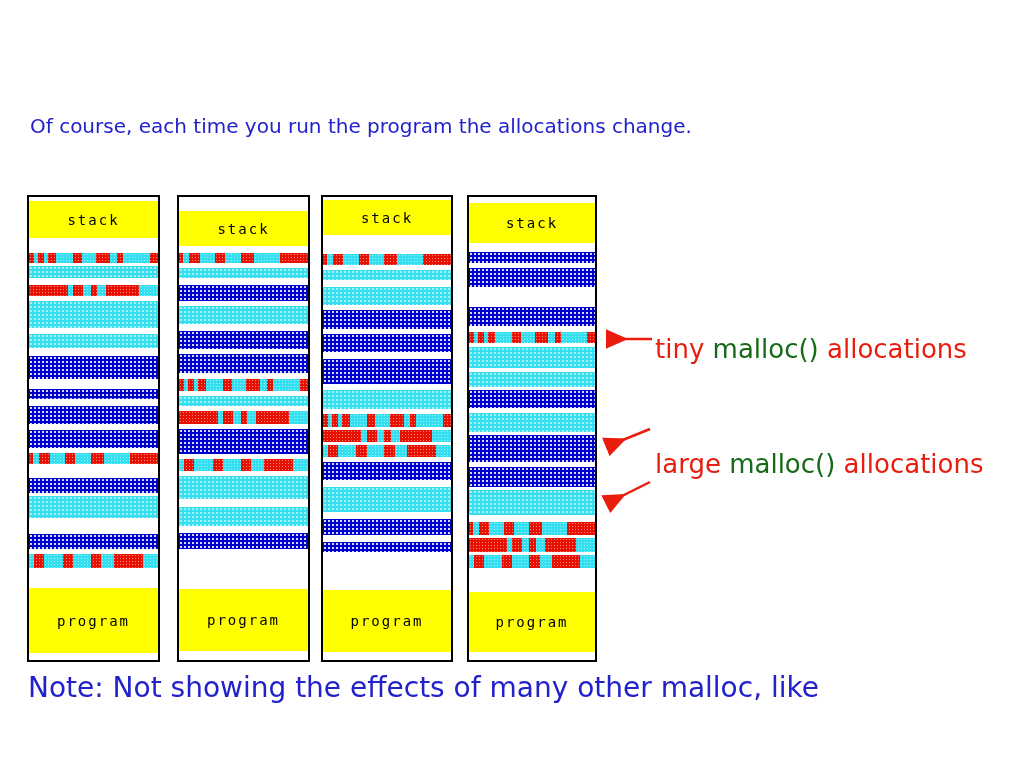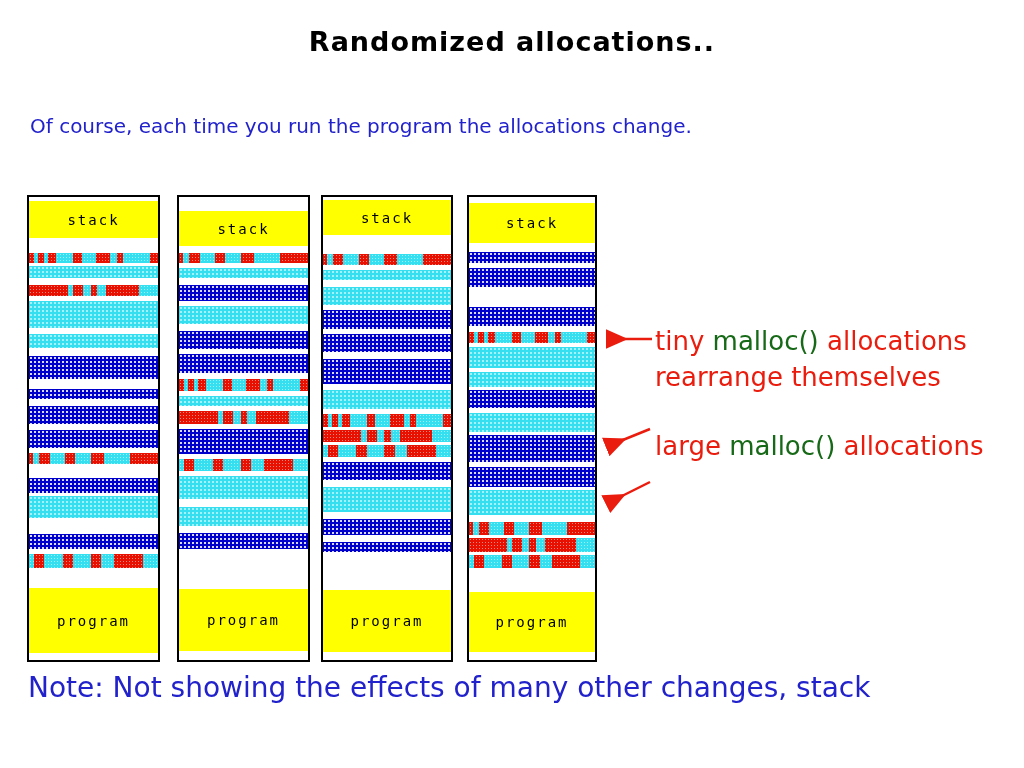--- a/index.html
+++ b/index.html
@@ -57,36 +57,35 @@
       radial-gradient(rgba(255,255,255,.5) .7px, transparent .9px),
       var(--segs);
     background-size:3px 3px, 100% 100%;
   }
   .band.t1{--segs:linear-gradient(90deg,#e81000 0 4%,transparent 4% 7%,#e81000 7% 12%,transparent 12% 15%,#e81000 15% 21%,transparent 21% 34%,#e81000 34% 41%,transparent 41% 52%,#e81000 52% 63%,transparent 63% 68%,#e81000 68% 73%,transparent 73% 94%,#e81000 94% 100%);}
   .band.t2{--segs:linear-gradient(90deg,#e81000 0 3%,transparent 3% 8%,#e81000 8% 16%,transparent 16% 28%,#e81000 28% 36%,transparent 36% 48%,#e81000 48% 58%,transparent 58% 78%,#e81000 78% 100%);}
   .band.t3{--segs:linear-gradient(90deg,transparent 0 4%,#e81000 4% 12%,transparent 12% 26%,#e81000 26% 34%,transparent 34% 48%,#e81000 48% 56%,transparent 56% 66%,#e81000 66% 88%,transparent 88% 100%);}
   .band.t4{--segs:linear-gradient(90deg,#e81000 0 30%,transparent 30% 34%,#e81000 34% 42%,transparent 42% 48%,#e81000 48% 53%,transparent 53% 60%,#e81000 60% 85%,transparent 85% 100%);}
 
   
-  #annotations{position:absolute;inset:0;pointer-events:none;}
+  #annotations{position:absolute;inset:0;pointer-events:none;margin-top:8px;}
   .ann{position:absolute;left:655px;font-size:26px;line-height:36px;white-space:nowrap;}
   .ann-0{top:323px}
-  .ann-1{top:428px}
+  .ann-1{top:438px}
   .ann-2{top:470px}
   .seg-red{color:#ea1c0d;}
   .seg-green{color:#166916;}
 
   #arrows{position:absolute;left:0;top:0;pointer-events:none;}
 </style>
 </head>
 <body>
 
 <div class="slide">
 
-  <h1 class="title">Randomized allocations..</h1>
 
   <p class="intro">Of course, each time you run the program the allocations change.</p>
 
   <div id="columns">
       <div class="memcol col-0">
         <div class="band w" style="height: 4px;"></div>
         <div class="band s" style="height: 37px;">stack</div>
         <div class="band w" style="height: 15px;"></div>
         <div class="band t t1" style="height: 10px;"></div>
         <div class="band w" style="height: 3px;"></div>
@@ -233,22 +232,21 @@
       </marker>
     </defs>
     <line x1="652" y1="339" x2="608" y2="339" stroke="#ea1c0d" stroke-width="2.5" marker-end="url(#ah)"></line>
     <line x1="650" y1="429" x2="608" y2="446" stroke="#ea1c0d" stroke-width="2.5" marker-end="url(#ah)"></line>
     <line x1="650" y1="482" x2="608" y2="503" stroke="#ea1c0d" stroke-width="2.5" marker-end="url(#ah)"></line>
   </svg>
 
   <div id="annotations">
       <div class="ann ann-0">
         <div><span class="seg-red">tiny </span><span class="seg-green">malloc()</span><span class="seg-red"> allocations</span></div>
-        <div><span class="seg-red">rearrange themselves</span></div>
       </div>
       <div class="ann ann-1">
         <div><span class="seg-red">large </span><span class="seg-green">malloc()</span><span class="seg-red"> allocations</span></div>
       </div>
     </div>
 
-  <p class="note"><span>Note: Not showing the effects of many other changes, stack</span><br></p>
+  <p class="note"><span>Note: Not showing the effects of many other malloc, like</span><br></p>
 
 </div>
 
 </body></html>

